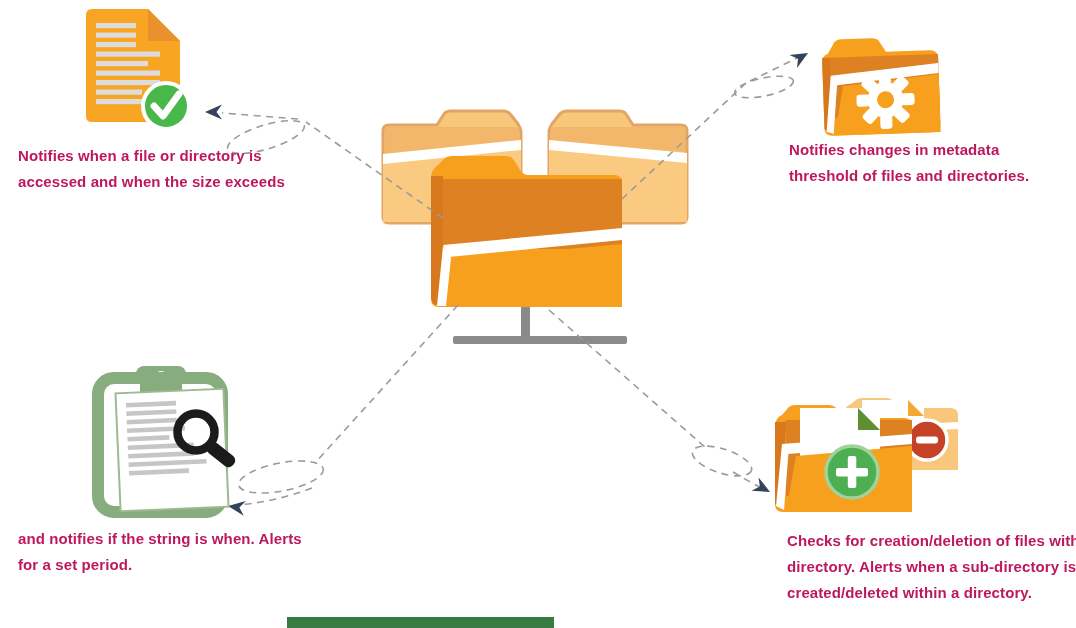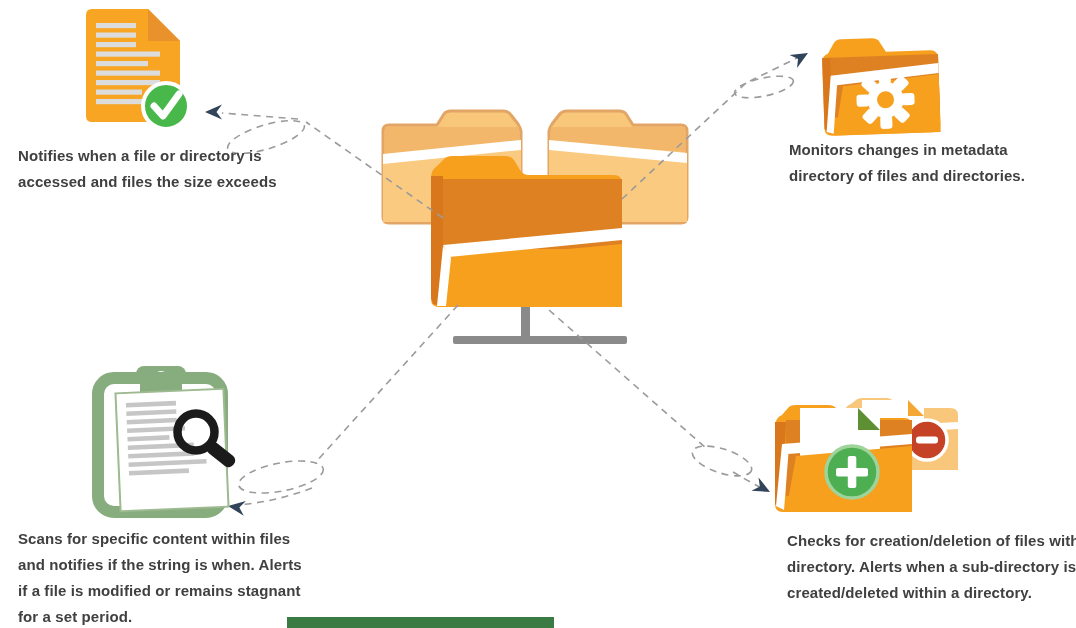--- a/index.html
+++ b/index.html
@@ -3,21 +3,21 @@
 <meta charset="utf-8">
 <style>
   html,body{margin:0;padding:0;background:#fff;}
   .canvas{
     position:relative;width:1076px;height:628px;background:#ffffff;overflow:hidden;
     font-family:"Liberation Sans", sans-serif;
   }
   .layer{position:absolute;left:0;top:0;}
   .icon{position:absolute;}
   .caption{
-    position:absolute;color:#404040;font-size:15px;font-weight:600;line-height:26px;
+    position:absolute;color:#be185d;font-size:15px;font-weight:600;line-height:26px;
     white-space:nowrap;letter-spacing:0.1px;
   }
   .accent-bar{position:absolute;background:#3a7b44;}
 </style>
 </head>
 <body>
 
 <div class="canvas">
 
   <svg class="layer" width="1076" height="628" viewBox="0 0 1076 628">
@@ -183,32 +183,30 @@
           <circle cx="82" cy="80" r="26" fill="#4eae52" stroke="#9ed49a" stroke-width="3.5"></circle>
           <rect x="66" y="76" width="32" height="8.5" rx="2" fill="#ffffff"></rect>
           <rect x="77.8" y="64" width="8.5" height="32" rx="2" fill="#ffffff"></rect>
         </g>
       </g>
     </svg>
   </div>
 
   <div class="caption" style="left:18px;top:143px;">
     <div>Notifies when a file or directory is</div>
-    <div>accessed and files the size exceeds</div>
+    <div>accessed and when the size exceeds</div>
   </div>
 
   <div class="caption" style="left:789px;top:137px;">
-    <div>Monitors changes in metadata</div>
-    <div>directory of files and directories.</div>
+    <div>Notifies changes in metadata</div>
+    <div>threshold of files and directories.</div>
   </div>
 
   <div class="caption" style="left:18px;top:526px;">
-    <div>Scans for specific content within files</div>
     <div>and notifies if the string is when. Alerts</div>
-    <div>if a file is modified or remains stagnant</div>
     <div>for a set period.</div>
   </div>
 
   <div class="caption" style="left:787px;top:528px;">
     <div>Checks for creation/deletion of files within a</div>
     <div>directory. Alerts when a sub-directory is</div>
     <div>created/deleted within a directory.</div>
   </div>
 
   <div class="accent-bar" style="left:287px;top:617px;width:267px;height:11px;"></div>

